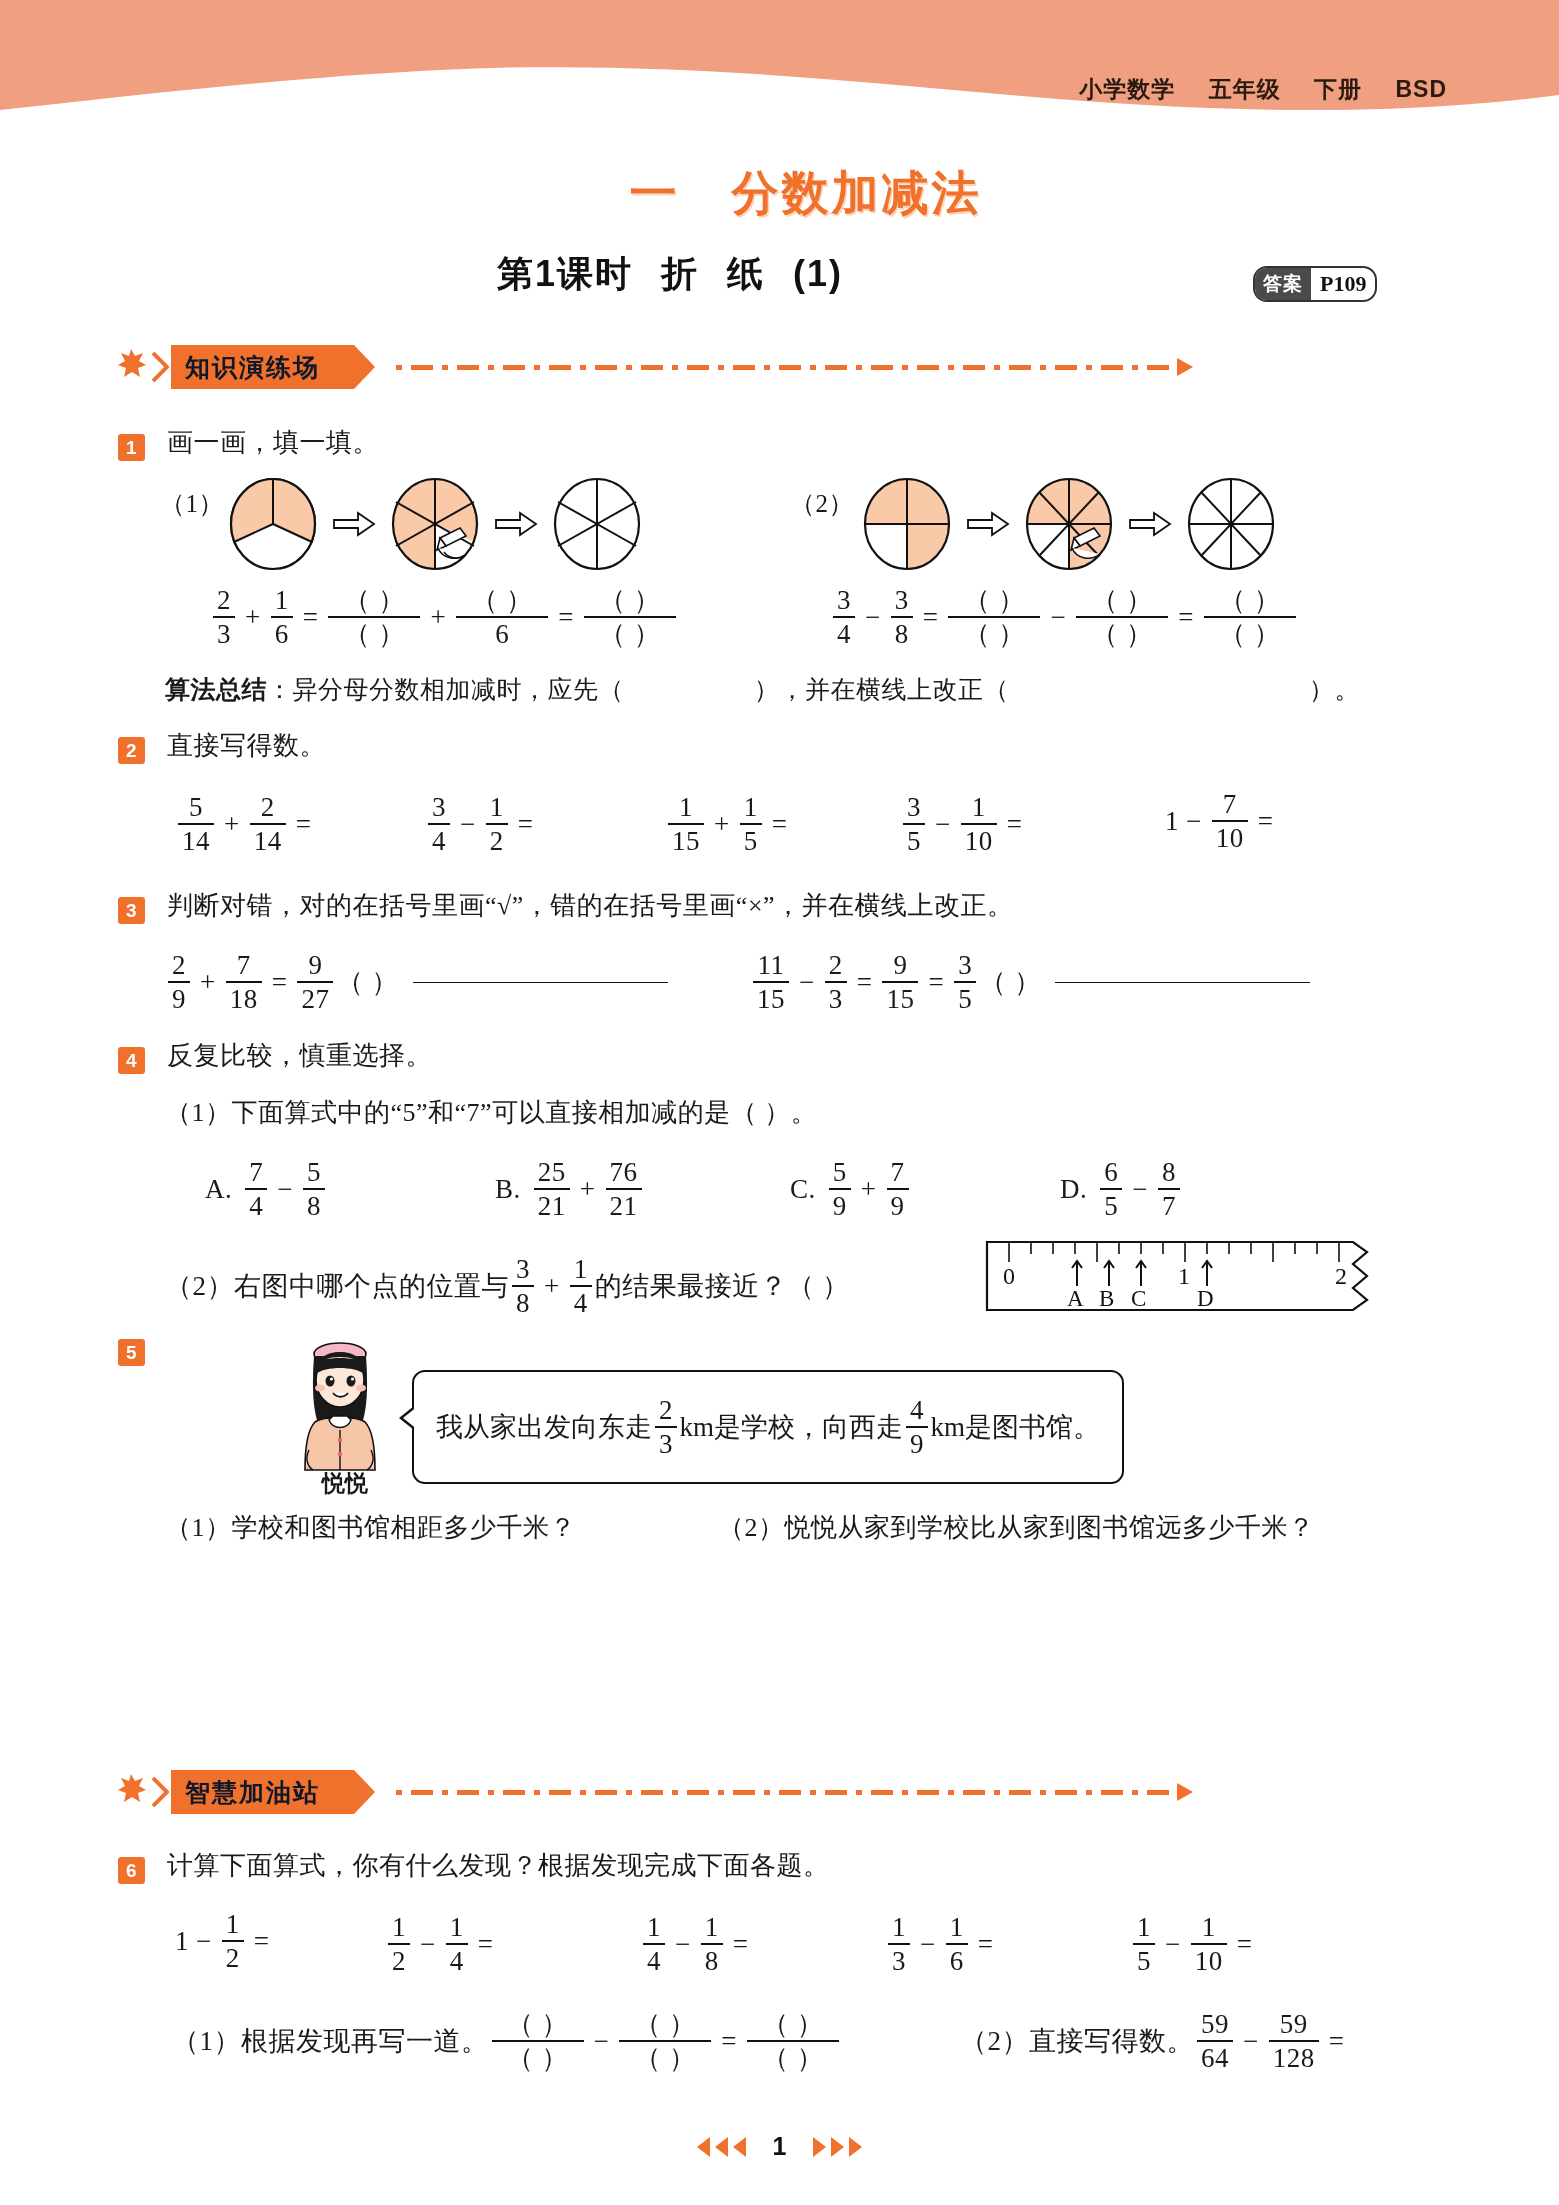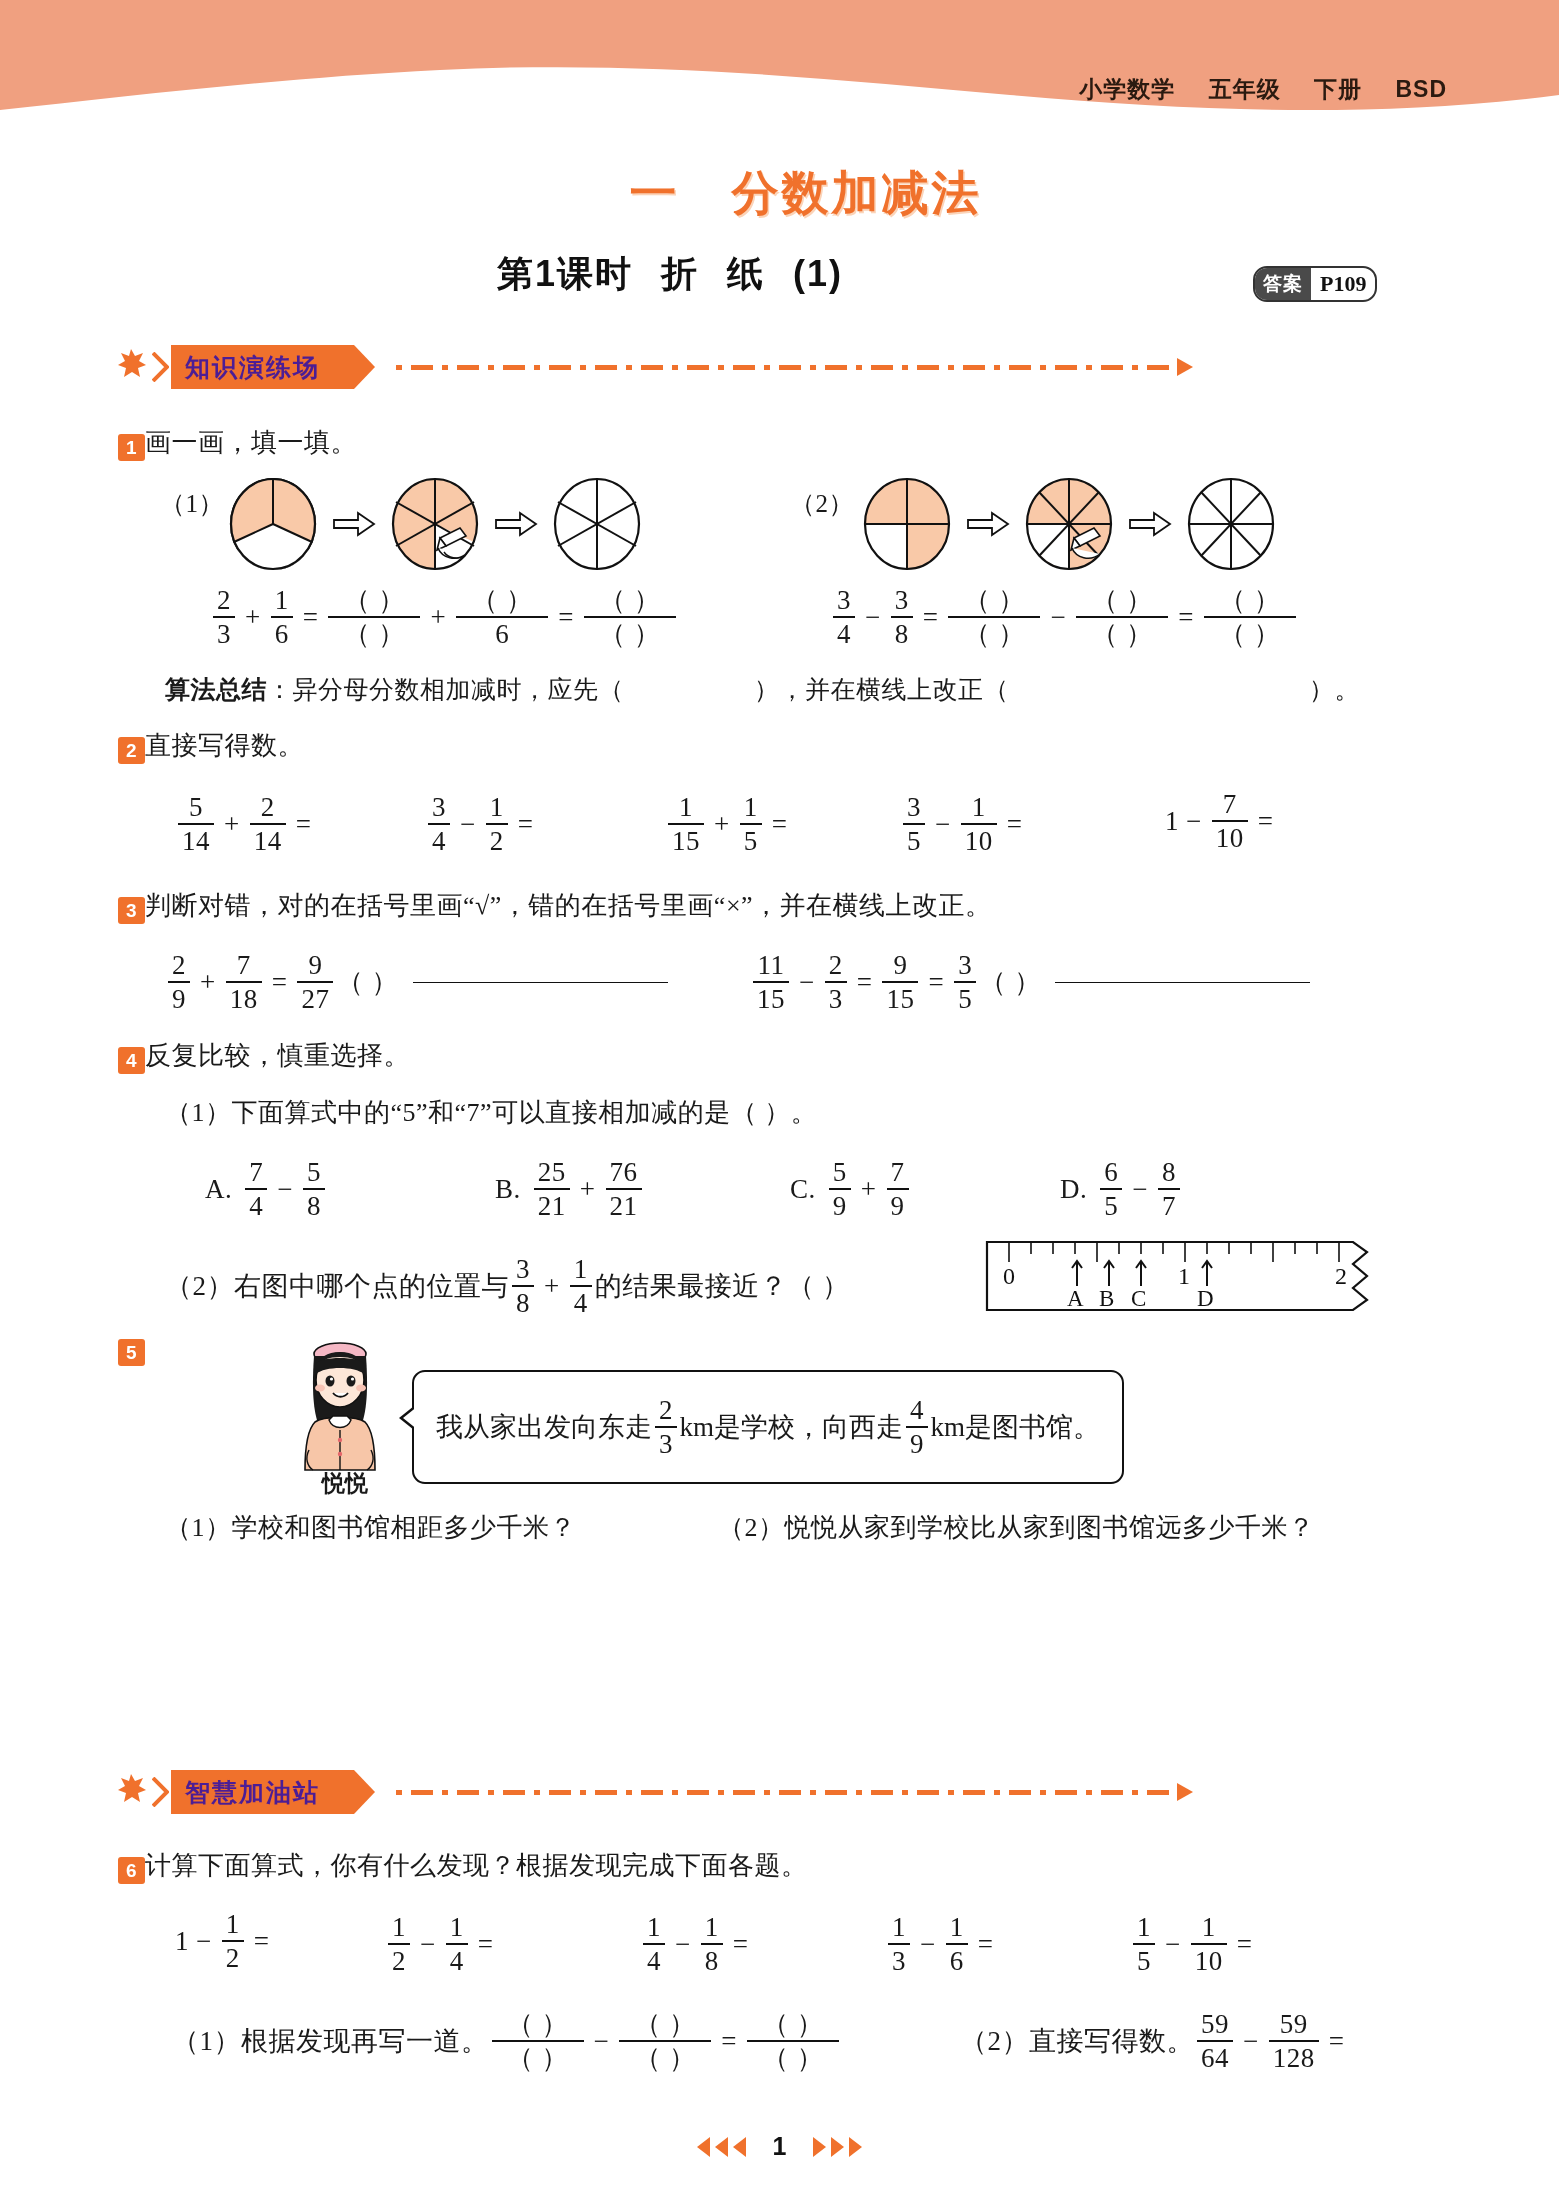--- a/index.html
+++ b/index.html
@@ -63,21 +63,21 @@
   .answer-badge .ab-right{
     color:#111; font-weight:700; font-size:22px; padding:0 9px;
     font-family:"Liberation Serif","DejaVu Serif",serif;
   }
 
   
   .section-banner{ position:absolute; display:flex; align-items:center; }
   .sb-star{ width:44px; height:44px; position:relative; flex:0 0 auto; }
   .sb-chev{ width:17px; height:30px; margin-left:-2px; flex:0 0 auto; }
   .sb-tag{
-    position:relative; height:44px; background:#F0712C; color:#4c1d95;
+    position:relative; height:44px; background:#F0712C; color:#0f172a;
     font-family:"Liberation Sans","DejaVu Sans",sans-serif;
     font-size:25px; font-weight:700; letter-spacing:2px;
     display:flex; align-items:center; padding:0 34px 0 14px;
     margin-left:2px;
   }
   .sb-tag::after{
     content:""; position:absolute; right:-21px; top:0;
     border-top:22px solid transparent; border-bottom:22px solid transparent;
     border-left:21px solid #F0712C;
   }
@@ -93,21 +93,21 @@
   
   .qnum{
     display:inline-flex; align-items:center; justify-content:center;
     width:27px; height:27px; background:#F0712C; color:#fff;
     font-family:"Liberation Sans","DejaVu Sans",sans-serif;
     font-size:19px; font-weight:700; border-radius:3px;
     vertical-align:-3px;
   }
 
   .qrow{ position:absolute; font-size:26px; line-height:1.35; letter-spacing:.5px; white-space:nowrap; }
-  .qtext{ margin-left:0; }
+  .qtext{ margin-left:22px; }
   .btxt{ font-weight:700; }
 
   
   .fr{ display:inline-flex; flex-direction:column; align-items:center;
        vertical-align:middle; margin:0 3px; line-height:1.05; }
   .fr .n{ padding:0 4px; }
   .fr .bar{ display:block; height:1.7px; background:#111; width:100%; min-width:20px; margin:2px 0; }
   .fr .d{ padding:0 4px; }
   .fr.blank .n, .fr.blank .d{ padding:0; }
   .fr.blank .bar{ min-width:92px; }

